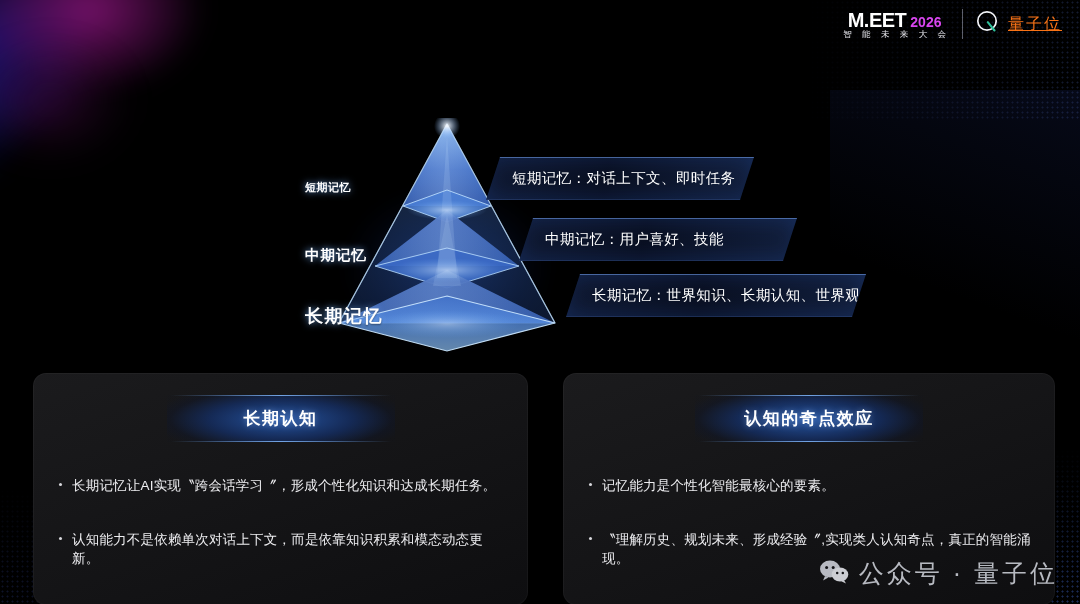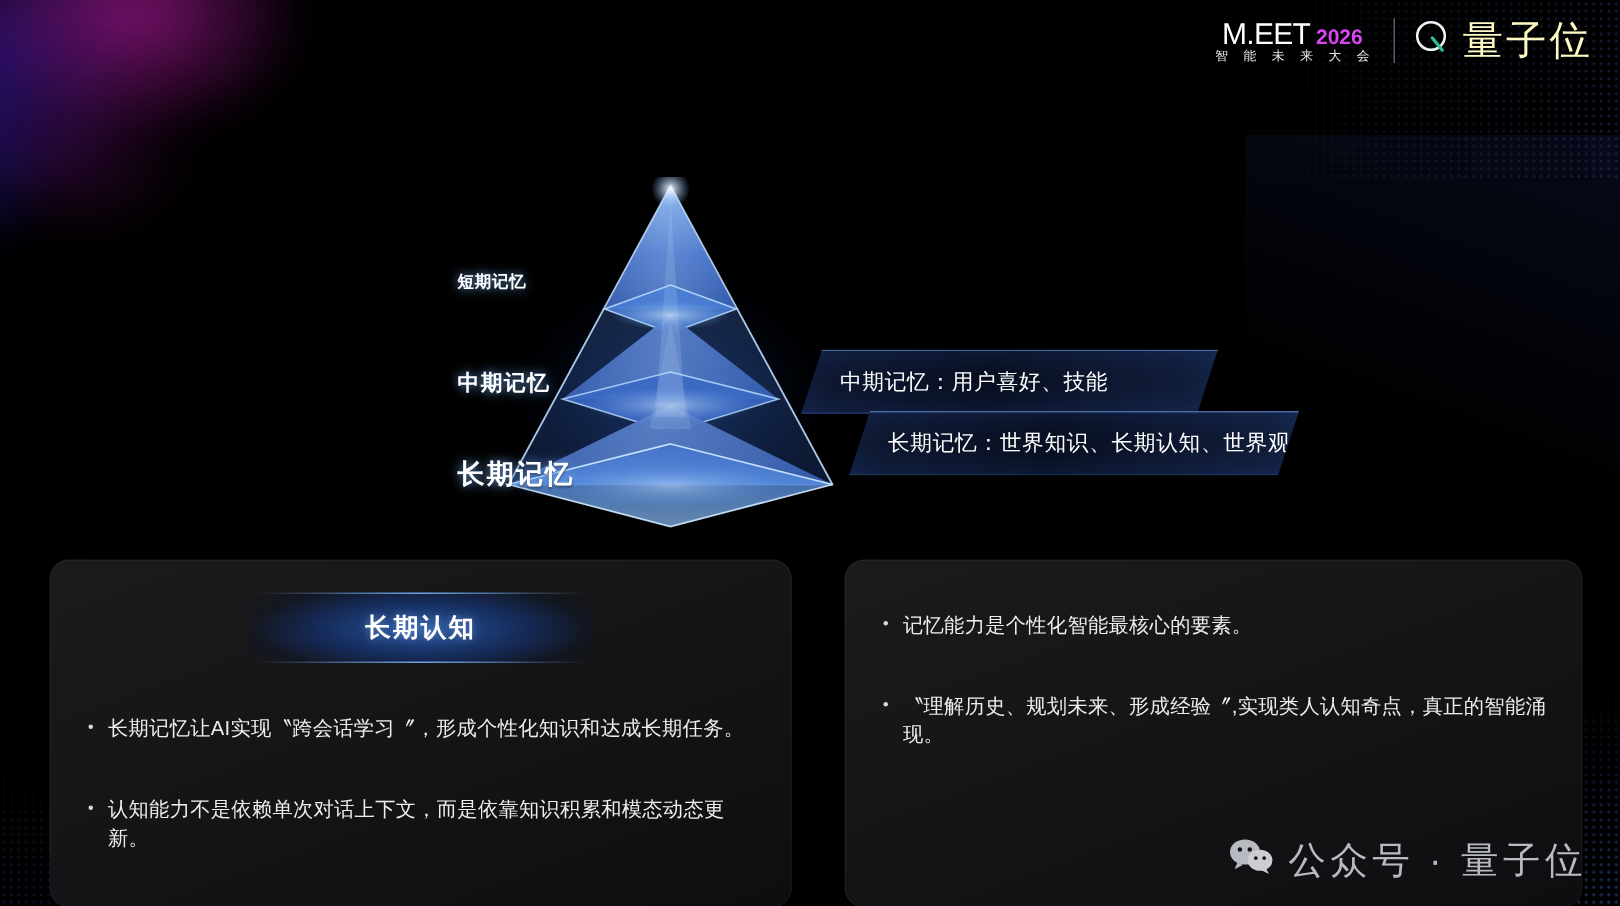--- a/index.html
+++ b/index.html
@@ -100,21 +100,21 @@
   }
   .meet-block { text-align: center; line-height: 1; }
   .meet-row {
     display: flex;
     align-items: baseline;
     justify-content: center;
     gap: 4px;
   }
   .meet-word {
     font-size: 20px;
-    font-weight: normal;
+    font-weight: bold;
     color: #ffffff;
     letter-spacing: -0.5px;
     font-family: "Liberation Sans", sans-serif;
   }
   .meet-year {
     font-size: 14px;
     font-weight: bold;
     color: #d946ef;
     letter-spacing: 0px;
   }
@@ -130,23 +130,24 @@
     width: 1px;
     height: 30px;
     background: rgba(200,205,225,0.45);
   }
   .qbit {
     display: flex;
     align-items: center;
     gap: 7px;
   }
   .qbit-text {
-    font-size: 27px;
-    color: #fef9c3;
+    font-size: 16px;
+    color: #f97316;
     letter-spacing: 2px;
+    text-decoration: underline;
   }
 
   
   .slide-title {
     position: absolute;
     top: 62px;
     left: 0;
     width: 100%;
     text-align: center;
     font-size: 31px;
@@ -196,21 +197,21 @@
     letter-spacing: 0.4px;
     background: linear-gradient(100deg, rgba(16,26,52,0.97) 0%, rgba(10,16,34,0.95) 45%, rgba(20,34,66,0.92) 100%);
     border-top: 1px solid rgba(120,170,255,0.55);
     border-bottom: 1px solid rgba(70,110,190,0.32);
     clip-path: polygon(14px 0, 100% 0, calc(100% - 14px) 100%, 0 100%);
     box-shadow: inset 0 0 22px rgba(40,90,190,0.25);
     z-index: 9;
   }
   .callout .ctext { padding-left: 26px; white-space: nowrap; }
   .callout.c1 { left: 486px; top: 157px; width: 268px; }
-  .callout.c2 { left: 534px; top: 218px; width: 278px; margin-top: 15px; }
+  .callout.c2 { left: 519px; top: 218px; width: 278px; }
   .callout.c3 { left: 566px; top: 274px; width: 300px; }
 
   
   .card {
     position: absolute;
     top: 373px;
     height: 232px;
     background: linear-gradient(160deg, #1b1b1d 0%, #141416 55%, #0e0e10 100%);
     border-radius: 13px;
     box-shadow: inset 0 0 0 1px rgba(255,255,255,0.035);
@@ -388,20 +389,23 @@
       <ellipse cx="142" cy="152" rx="58" ry="12" fill="url(#gTierGlow)" opacity="0.7"></ellipse>
       <ellipse cx="142" cy="206" rx="74" ry="14" fill="url(#gTierGlow)" opacity="0.55"></ellipse>
 
       <circle cx="142" cy="8" r="13" fill="url(#gApex)"></circle>
     </svg>
     <div class="tier-label t1">短期记忆</div>
     <div class="tier-label t2">中期记忆</div>
     <div class="tier-label t3">长期记忆</div>
   </div>
 
+  <div class="callout c1">
+    <span class="ctext">短期记忆：对话上下文、即时任务</span>
+  </div>
   <div class="callout c2">
     <span class="ctext">中期记忆：用户喜好、技能</span>
   </div>
   <div class="callout c3">
     <span class="ctext">长期记忆：世界知识、长期认知、世界观</span>
   </div>
 
   <div class="card left">
     <div class="card-header">
       <span class="card-header-text">长期认知</span>
@@ -412,20 +416,23 @@
         <span>长期记忆让AI实现〝跨会话学习〞，形成个性化知识和达成长期任务。</span>
       </div>
       <div class="bullet">
         <span class="bullet-dot"></span>
         <span>认知能力不是依赖单次对话上下文，而是依靠知识积累和模态动态更新。</span>
       </div>
     </div>
   </div>
 
   <div class="card right">
+    <div class="card-header">
+      <span class="card-header-text">认知的奇点效应</span>
+    </div>
     <div class="bullets">
       <div class="bullet">
         <span class="bullet-dot"></span>
         <span>记忆能力是个性化智能最核心的要素。</span>
       </div>
       <div class="bullet">
         <span class="bullet-dot"></span>
         <span>〝理解历史、规划未来、形成经验〞,实现类人认知奇点，真正的智能涌现。</span>
       </div>
     </div>

